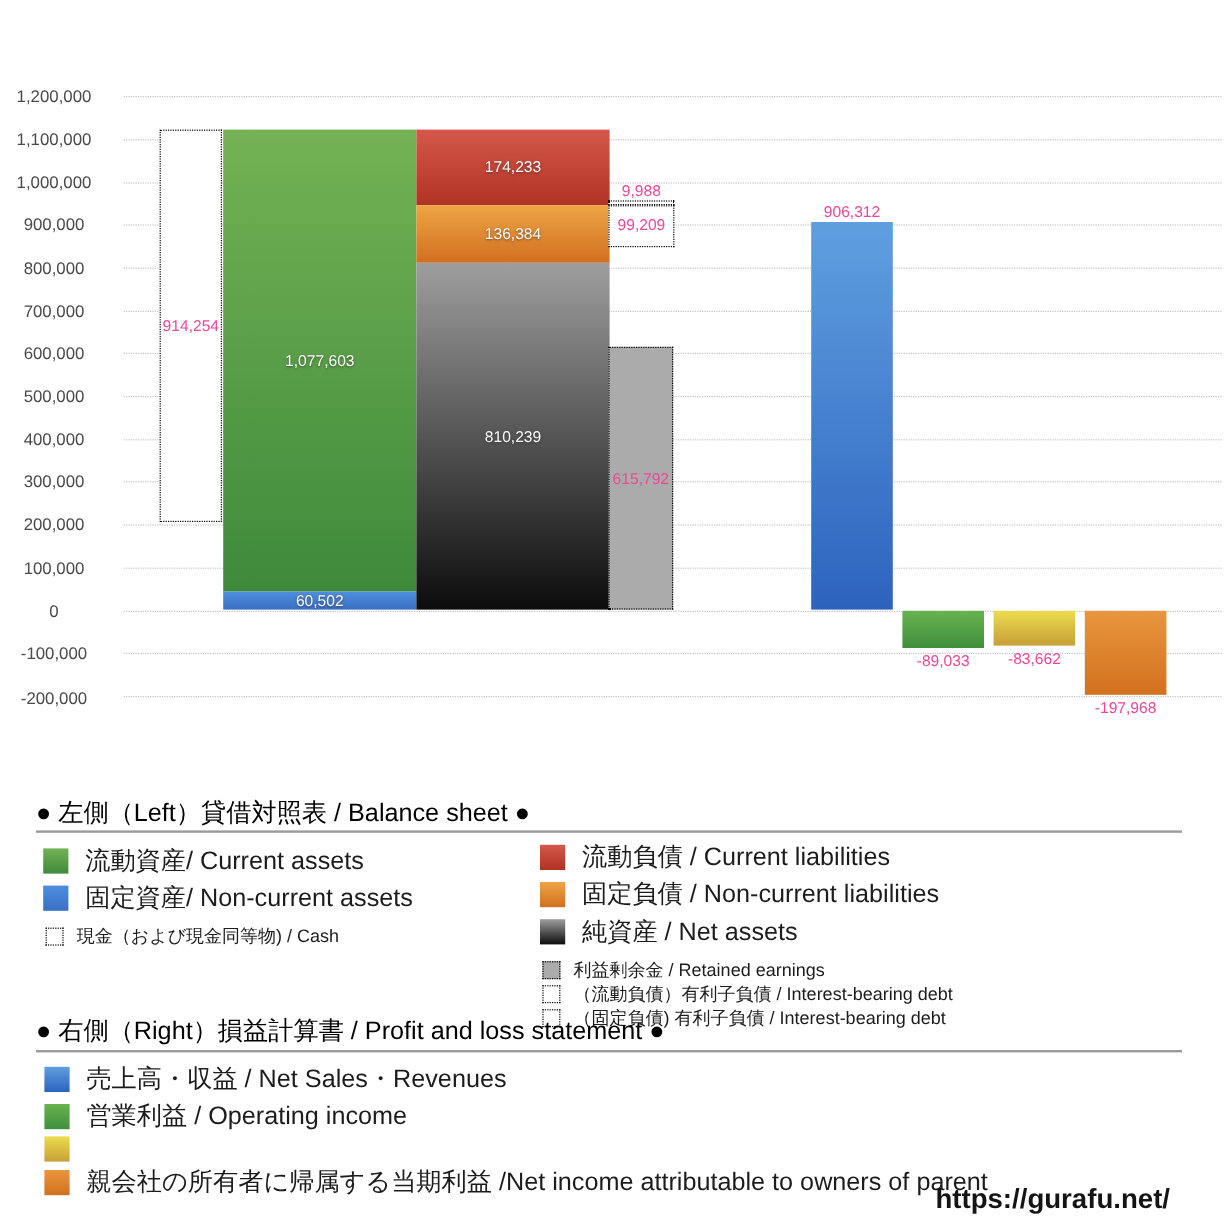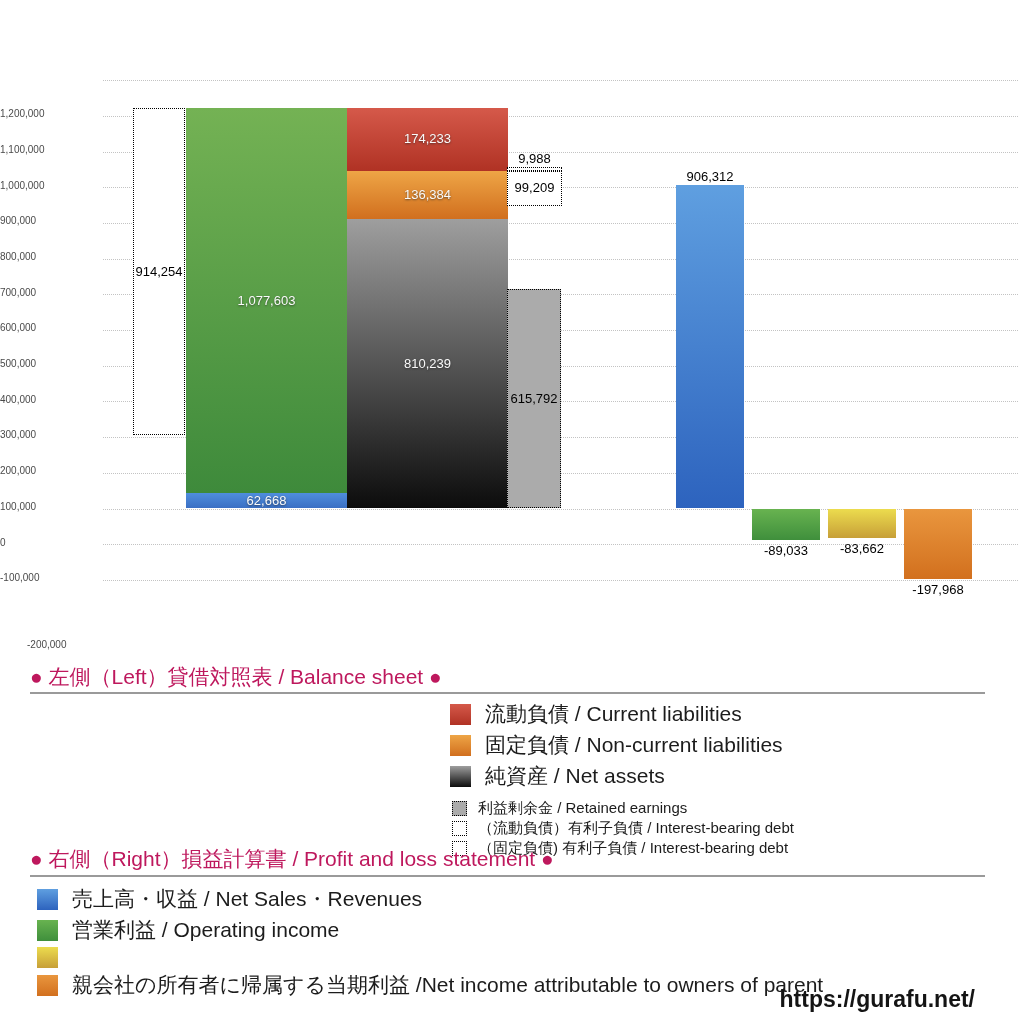--- a/index.html
+++ b/index.html
@@ -7,32 +7,32 @@
     position:relative; width:1024px; height:1024px; background:#ffffff;
     font-family:"Liberation Sans", sans-serif; overflow:hidden;
   }
   .plot { position:absolute; left:0; top:0; width:1024px; height:640px; }
   .gridline {
     position:absolute; left:103px; width:915px; height:0;
     border-top:1.5px dotted #c3c3c3;
   }
   .tick {
     position:absolute; left:0; width:90px; height:16px; line-height:16px;
-    text-align:left; font-size:10px; color:#4a4a4a;margin-top:34px;
+    text-align:center; font-size:14px; color:#4a4a4a;
   }
   .bar { position:absolute; box-sizing:border-box; }
   .bar.dotted { border:1.5px dotted #000; }
   .bar-label {
     position:absolute; height:16px; line-height:16px; text-align:center;
     font-size:13px; white-space:nowrap;
   }
   .bar-label.light { color:#fafafa; text-shadow:0 1px 2px rgba(40,40,40,0.65); }
-  .bar-label.dark  { color:#000000; }
+  .bar-label.dark  { color:#ec4899; }
   .sec-title {
-    position:absolute; font-size:21px; color:#be185d; white-space:nowrap;
+    position:absolute; font-size:21px; color:#000000; white-space:nowrap;
   }
   .rule { position:absolute; height:0; border-top:2px solid #9a9a9a; }
   .col { position:absolute; }
   .lrow { display:flex; align-items:center; white-space:nowrap; color:#1c1c1c; }
   .lrow.lg { margin-bottom:3px; font-size:21px; }
   .lrow.lg .swatch { width:21px; height:21px; margin-right:14px; flex:none; }
   .lrow.sm { margin-bottom:1px; font-size:15px; }
   .lrow.sm .swatch { width:15px; height:15px; margin-right:11px; margin-left:2px; flex:none; }
   .lrow.lg + .lrow.sm { margin-top:9px; }
   .swatch { display:inline-block; box-sizing:border-box; }
@@ -70,27 +70,27 @@
       <div class="tick" style="top: 393.4px;">300,000</div>
       <div class="gridline" style="top: 437.1px;"></div>
       <div class="tick" style="top: 429.1px;">200,000</div>
       <div class="gridline" style="top: 472.8px;"></div>
       <div class="tick" style="top: 464.8px;">100,000</div>
       <div class="gridline" style="top: 508.5px;"></div>
       <div class="tick" style="top: 500.5px;">0</div>
       <div class="gridline" style="top: 544.2px;"></div>
       <div class="tick" style="top: 536.2px;">-100,000</div>
       <div class="gridline" style="top: 579.9px;"></div>
-      <div class="tick" style="top: 603px; padding-left: 27px;">-200,000</div>
+      <div class="tick" style="top: 574px;">-200,000</div>
       <div class="bar dotted" style="left: 133px; width: 52px; top: 108.354px; height: 326.389px; background: rgb(255, 255, 255);"></div>
       <div class="bar-label dark" style="left: 133px; width: 52px; top: 263.548px;">914,254</div>
       <div class="bar" style="left: 186px; width: 161px; top: 108.354px; height: 384.704px; background: linear-gradient(rgb(116, 178, 84), rgb(62, 138, 59));"></div>
       <div class="bar-label light" style="left: 186px; width: 161px; top: 292.706px; text-align: center;">1,077,603</div>
       <div class="bar" style="left: 186px; width: 161px; top: 493.058px; height: 15.4417px; background: linear-gradient(rgb(79, 142, 221), rgb(58, 111, 196));"></div>
-      <div class="bar-label light" style="left: 186px; width: 161px; top: 492.779px;">62,668</div>
+      <div class="bar-label light" style="left: 186px; width: 161px; top: 492.779px;">60,502</div>
       <div class="bar" style="left: 347px; width: 161px; top: 108.354px; height: 62.2012px; background: linear-gradient(rgb(213, 89, 74), rgb(176, 50, 36));"></div>
       <div class="bar-label light" style="left: 347px; width: 161px; top: 131.455px;">174,233</div>
       <div class="bar" style="left: 347px; width: 161px; top: 170.556px; height: 48.6891px; background: linear-gradient(rgb(238, 165, 70), rgb(209, 111, 30));"></div>
       <div class="bar-label light" style="left: 347px; width: 161px; top: 186.9px;">136,384</div>
       <div class="bar" style="left: 347px; width: 161px; top: 219.245px; height: 289.255px; background: linear-gradient(rgb(158, 158, 158), rgb(12, 12, 12));"></div>
       <div class="bar-label light" style="left: 347px; width: 161px; top: 355.872px;">810,239</div>
       <div class="bar dotted" style="left: 507px; width: 55px; top: 166.99px; height: 3.56572px; background: rgb(255, 255, 255);"></div>
       <div class="bar-label dark" style="left: 507px; width: 55px; top: 150.99px;">9,988</div>
       <div class="bar dotted" style="left: 507px; width: 55px; top: 170.556px; height: 35.4176px; background: rgb(255, 255, 255);"></div>
       <div class="bar-label dark" style="left: 507px; width: 55px; top: 180.264px;">99,209</div>
@@ -101,20 +101,34 @@
       <div class="bar" style="left: 752px; width: 68px; top: 508.5px; height: 31.7848px; background: linear-gradient(rgb(104, 179, 80), rgb(63, 143, 60));"></div>
       <div class="bar-label dark" style="left: 752px; width: 68px; top: 543.285px;">-89,033</div>
       <div class="bar" style="left: 828px; width: 68px; top: 508.5px; height: 29.8673px; background: linear-gradient(rgb(236, 220, 78), rgb(199, 159, 56));"></div>
       <div class="bar-label dark" style="left: 828px; width: 68px; top: 541.367px;">-83,662</div>
       <div class="bar" style="left: 904px; width: 68px; top: 508.5px; height: 70.6746px; background: linear-gradient(rgb(233, 150, 62), rgb(210, 112, 30));"></div>
       <div class="bar-label dark" style="left: 904px; width: 68px; top: 582.175px;">-197,968</div>
     </div>
 
   <div class="sec-title" style="left:30px; top:663px;">● 左側（Left）貸借対照表 / Balance sheet ●</div>
   <div class="rule" style="left:30px; top:692px; width:955px;"></div>
+  <div class="col" id="bs-col1" style="left:36px; top:703px;">
+      <div class="lrow lg">
+        <span class="swatch" style="background: linear-gradient(rgb(116, 178, 84), rgb(62, 138, 59));"></span>
+        <span>流動資産/ Current assets</span>
+      </div>
+      <div class="lrow lg">
+        <span class="swatch" style="background: linear-gradient(rgb(79, 142, 221), rgb(58, 111, 196));"></span>
+        <span>固定資産/ Non-current assets</span>
+      </div>
+      <div class="lrow sm">
+        <span class="swatch outline"></span>
+        <span>現金（および現金同等物) / Cash</span>
+      </div>
+    </div>
   <div class="col" id="bs-col2" style="left:450px; top:700px;">
       <div class="lrow lg">
         <span class="swatch" style="background: linear-gradient(rgb(213, 89, 74), rgb(176, 50, 36));"></span>
         <span>流動負債 /  Current liabilities</span>
       </div>
       <div class="lrow lg">
         <span class="swatch" style="background: linear-gradient(rgb(238, 165, 70), rgb(209, 111, 30));"></span>
         <span>固定負債 / Non-current liabilities</span>
       </div>
       <div class="lrow lg">

